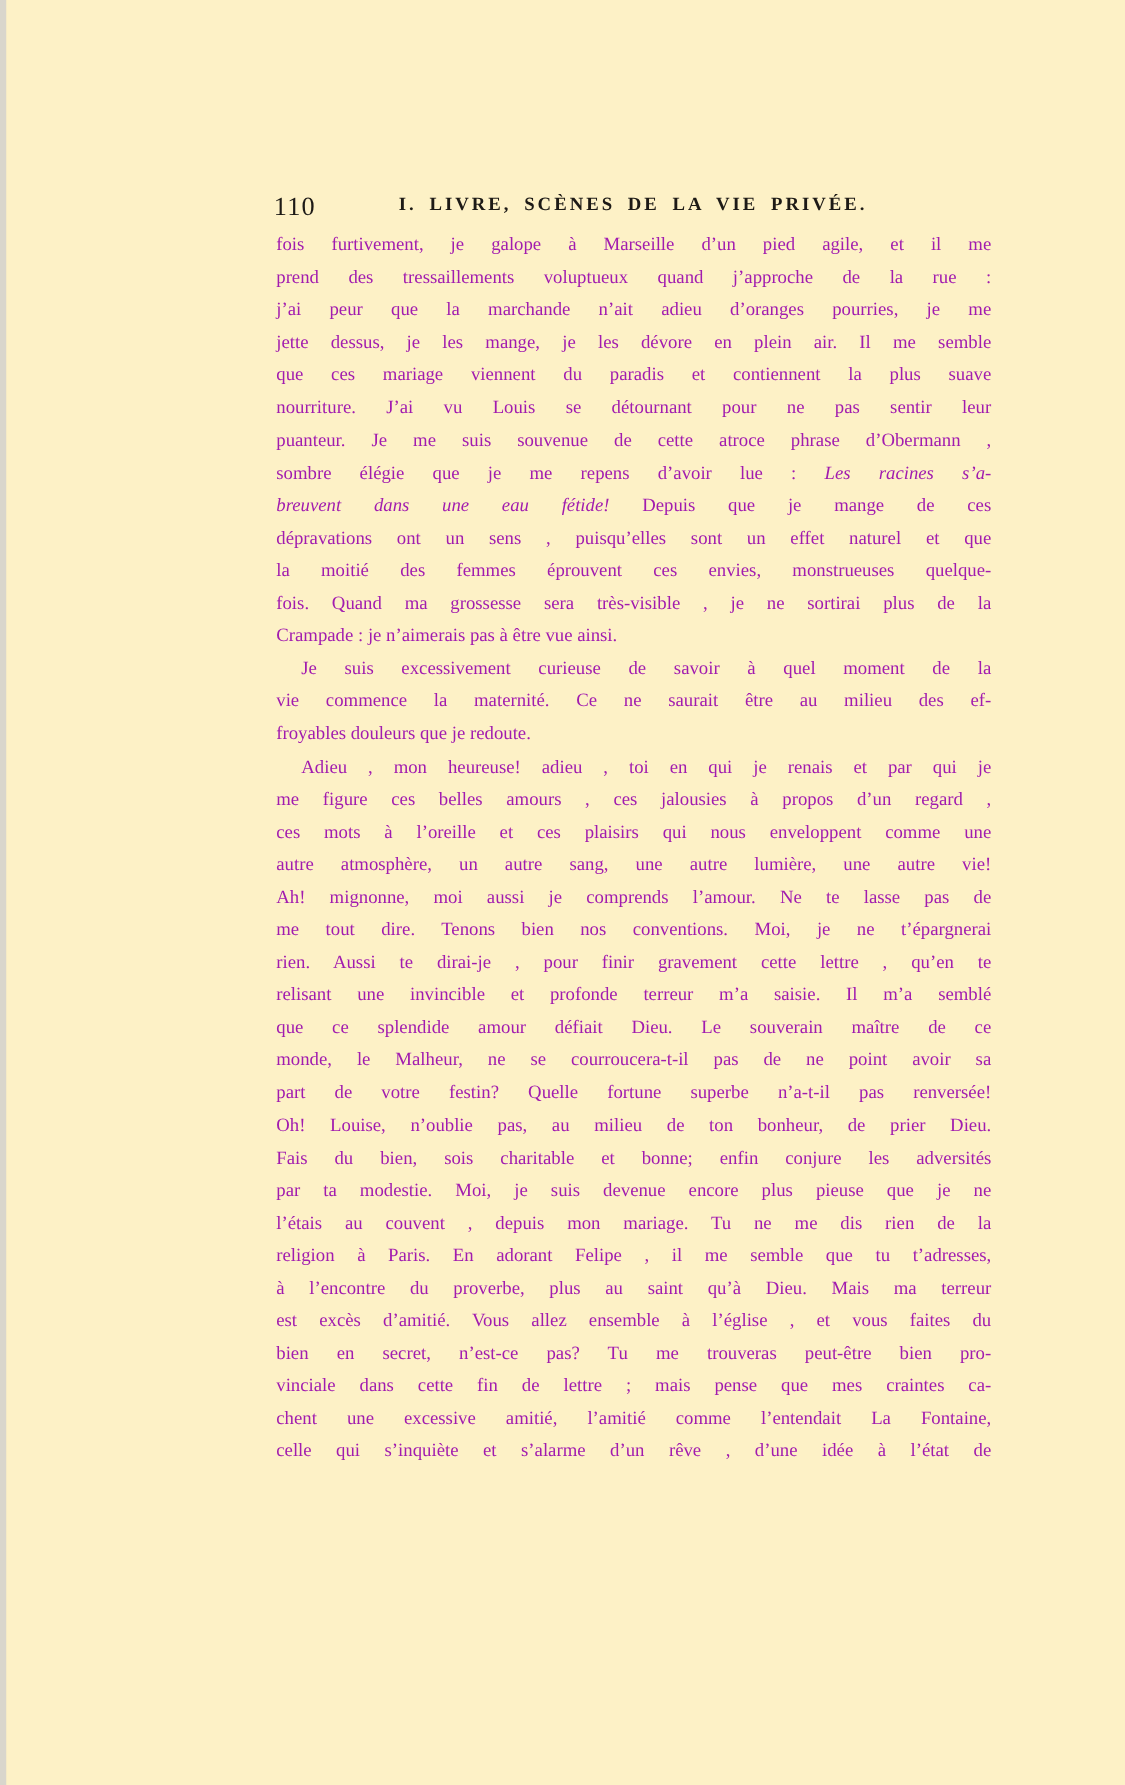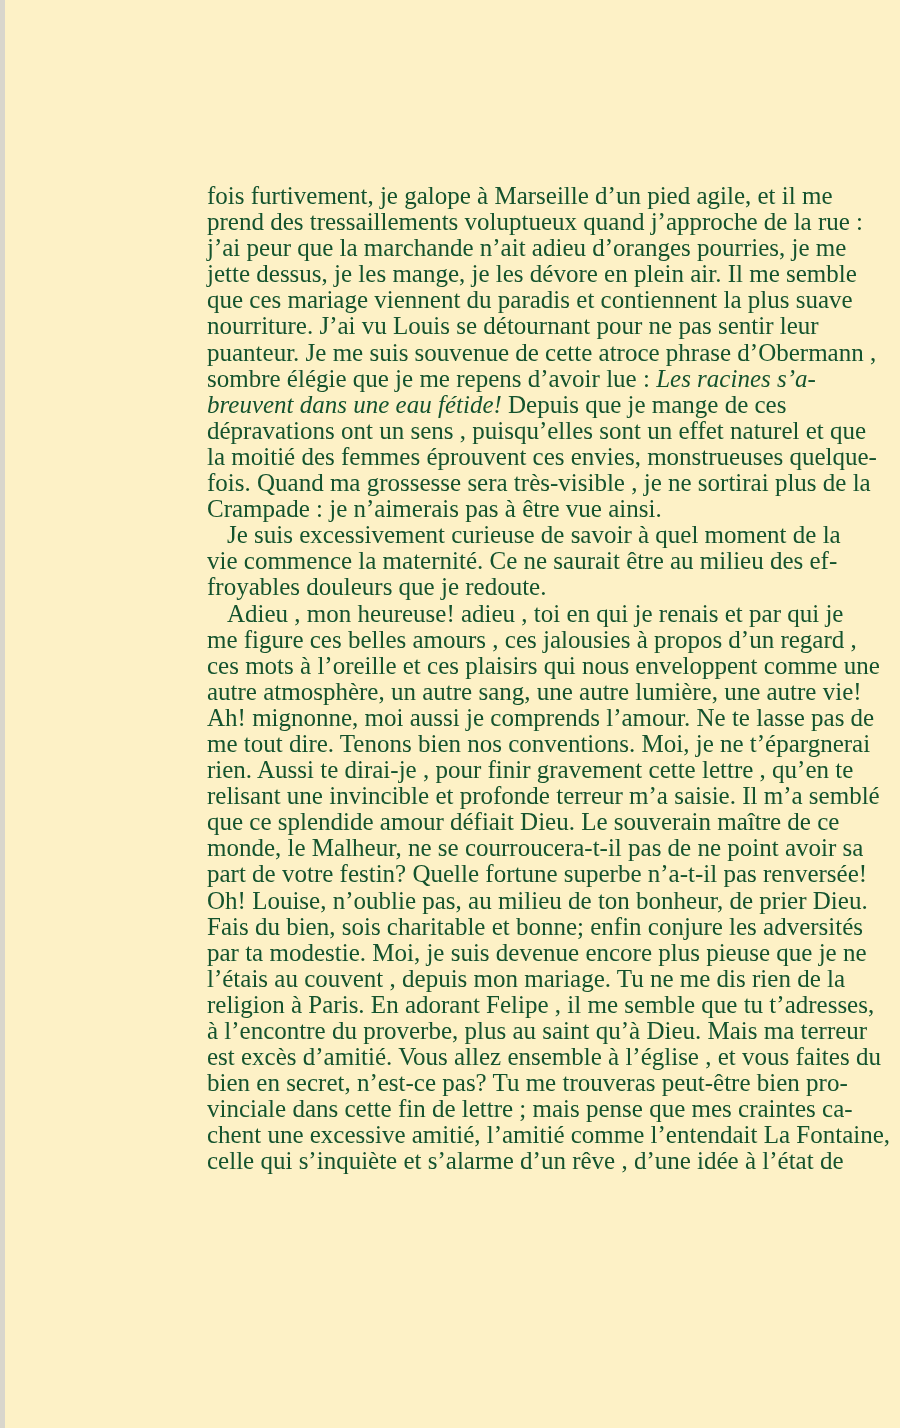--- a/index.html
+++ b/index.html
@@ -41,27 +41,27 @@
       position: absolute;
       left: 100px;
       top: 3px;
       font-size: 15px;
       font-weight: bold;
       letter-spacing: 2.4px;
       word-spacing: 4px;
     }
     .body-text {
       position: absolute;
-      left: 202px;
+      left: 216px;
       top: 183px;
       width: 572px;
       font-family: "Liberation Serif", serif;
-      font-size: 25px;
+      font-size: 15px;
       line-height: 26.1px;
-      color: #14532d;
+      color: #a21caf;
     }
     .line {
       display: block;
       height: 26.1px;
       white-space: nowrap;
       text-align: justify;
       text-align-last: justify;
     }
     .line.last {
       text-align-last: left;
@@ -71,20 +71,24 @@
     }
     .italic {
       font-style: italic;
       font-weight: normal;
     }
   </style>
 </head>
 <body>
 
 <div class="page">
+  <div class="header">
+    <span class="page-number">110</span>
+    <span class="running-head">I. LIVRE, SCÈNES DE LA VIE PRIVÉE.</span>
+  </div>
   <div class="body-text" id="body-text">
       <div>
         <span class="line"><span>fois furtivement, je galope à Marseille d’un pied agile, et il me</span></span>
         <span class="line"><span>prend des tressaillements voluptueux quand j’approche de la rue :</span></span>
         <span class="line"><span>j’ai peur que la marchande n’ait adieu d’oranges pourries, je me</span></span>
         <span class="line"><span>jette dessus, je les mange, je les dévore en plein air. Il me semble</span></span>
         <span class="line"><span>que ces mariage viennent du paradis et contiennent la plus suave</span></span>
         <span class="line"><span>nourriture. J’ai vu Louis se détournant pour ne pas sentir leur</span></span>
         <span class="line"><span>puanteur. Je me suis souvenue de cette atroce phrase d’Obermann ,</span></span>
         <span class="line"><span>sombre élégie que je me repens d’avoir lue : </span><span class="italic">Les racines s’a-</span></span>

